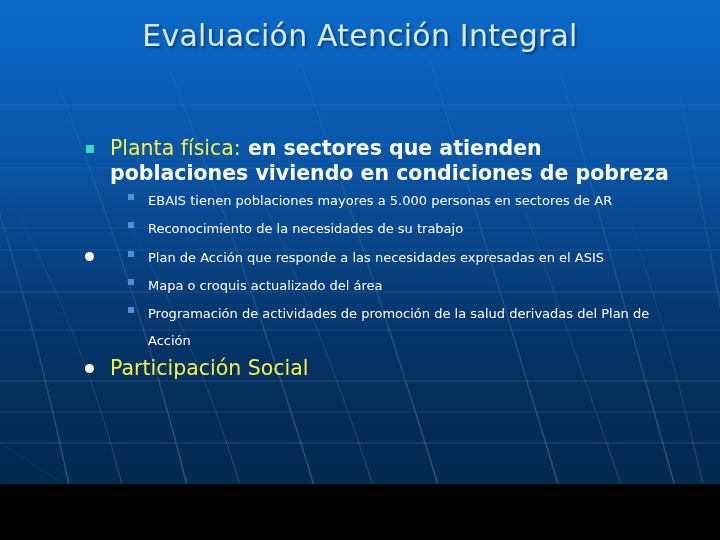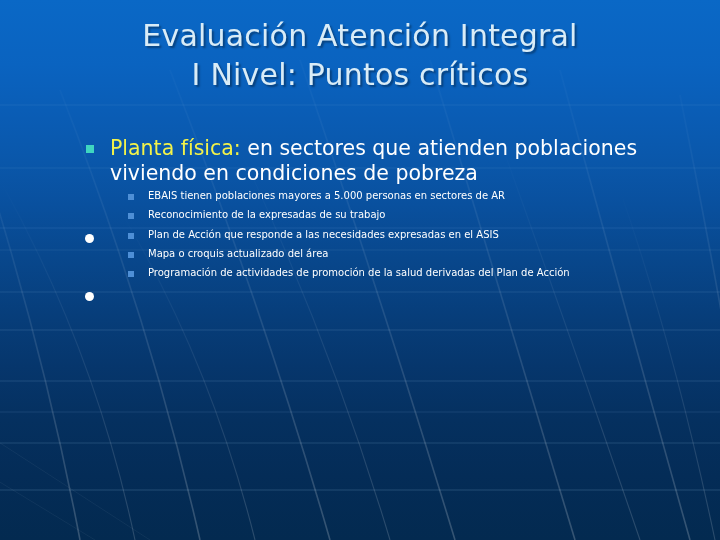--- a/index.html
+++ b/index.html
@@ -3,21 +3,21 @@
 <meta charset="utf-8">
 <style>
   html, body {
     margin: 0;
     padding: 0;
     background: #000;
   }
   #slide {
     position: relative;
     width: 720px;
-    height: 540px;
+    height: 484px;
     overflow: hidden;
     font-family: "DejaVu Sans", sans-serif;
     background: linear-gradient(to bottom,
         #0a68c6 0%,
         #0a63c0 12%,
         #0a5cb4 22%,
         #0a57aa 30%,
         #09509e 38%,
         #08478c 48%,
         #073e7b 58%,
@@ -81,35 +81,35 @@
     top: 8px;
     width: 9px;
     height: 9px;
     border-radius: 50%;
     background: #ffffff;
   }
   
   .lvl2-group { margin: 1px 0 2px 0; }
   .lvl2 {
     padding-left: 74px;
-    font-size: 10px;
-    line-height: 18px;
+    font-size: 13px;
+    line-height: 27px;
     color: #ffffff;
     margin-bottom: 1px;
   }
   .lvl2 > .marker {
     position: absolute;
     left: 54px;
     top: 7px;
     width: 6px;
     height: 6px;
     background: #4e8fd6;
   }
   .hl { color: #f2f24a; }
-  .txt { color: #ffffff; }
+  .txt { color: #ffffff; font-weight: bold; }
   .lvl1 .hl, .lvl1 .all-hl { color: #f2f24a; }
 </style>
 </head>
 <body>
 
 <div id="slide">
 
   <div class="bg-layer">
     <svg viewBox="0 0 720 540" xmlns="http://www.w3.org/2000/svg">
       <defs>
@@ -157,39 +157,38 @@
 
       <g stroke="#ffffff" stroke-width="1" stroke-opacity="0.05" fill="none">
         <path d="M -20 430 L 150 540"></path>
         <path d="M -20 470 L 95 540"></path>
       </g>
     </svg>
   </div>
 
   <div class="title-block">
     <span class="title-line">Evaluación Atención Integral</span>
-    <span class="title-line">I Nivel: Puntos críticos</span>
   </div>
 
   <div class="body-block">
 
     <div class="bullet lvl1">
       <span class="marker"></span>
       <span class="hl">Planta física:</span><span class="txt"> en sectores que atienden poblaciones viviendo en condiciones de pobreza</span>
     </div>
 
 
     <div class="lvl2-group">
       <div class="bullet lvl2">
         <span class="marker"></span>
         <span>EBAIS tienen poblaciones mayores a 5.000 personas en sectores  de AR</span>
       </div>
       <div class="bullet lvl2">
         <span class="marker"></span>
-        <span>Reconocimiento de la expresadas de su trabajo</span>
+        <span>Reconocimiento de la necesidades de su trabajo</span>
       </div>
     </div>
 
     <div class="bullet lvl1 round">
       <span class="marker"></span>
     </div>
 
     <div class="lvl2-group">
       <div class="bullet lvl2">
         <span class="marker"></span>
@@ -200,16 +199,17 @@
         <span>Mapa o croquis actualizado del área</span>
       </div>
       <div class="bullet lvl2">
         <span class="marker"></span>
         <span>Programación de actividades de promoción de la salud derivadas del Plan de Acción</span>
       </div>
     </div>
 
     <div class="bullet lvl1 round">
       <span class="marker"></span>
+      <span class="hl">Participación Social</span>
     </div>
 
   </div>
 </div>
 
 </body></html>

